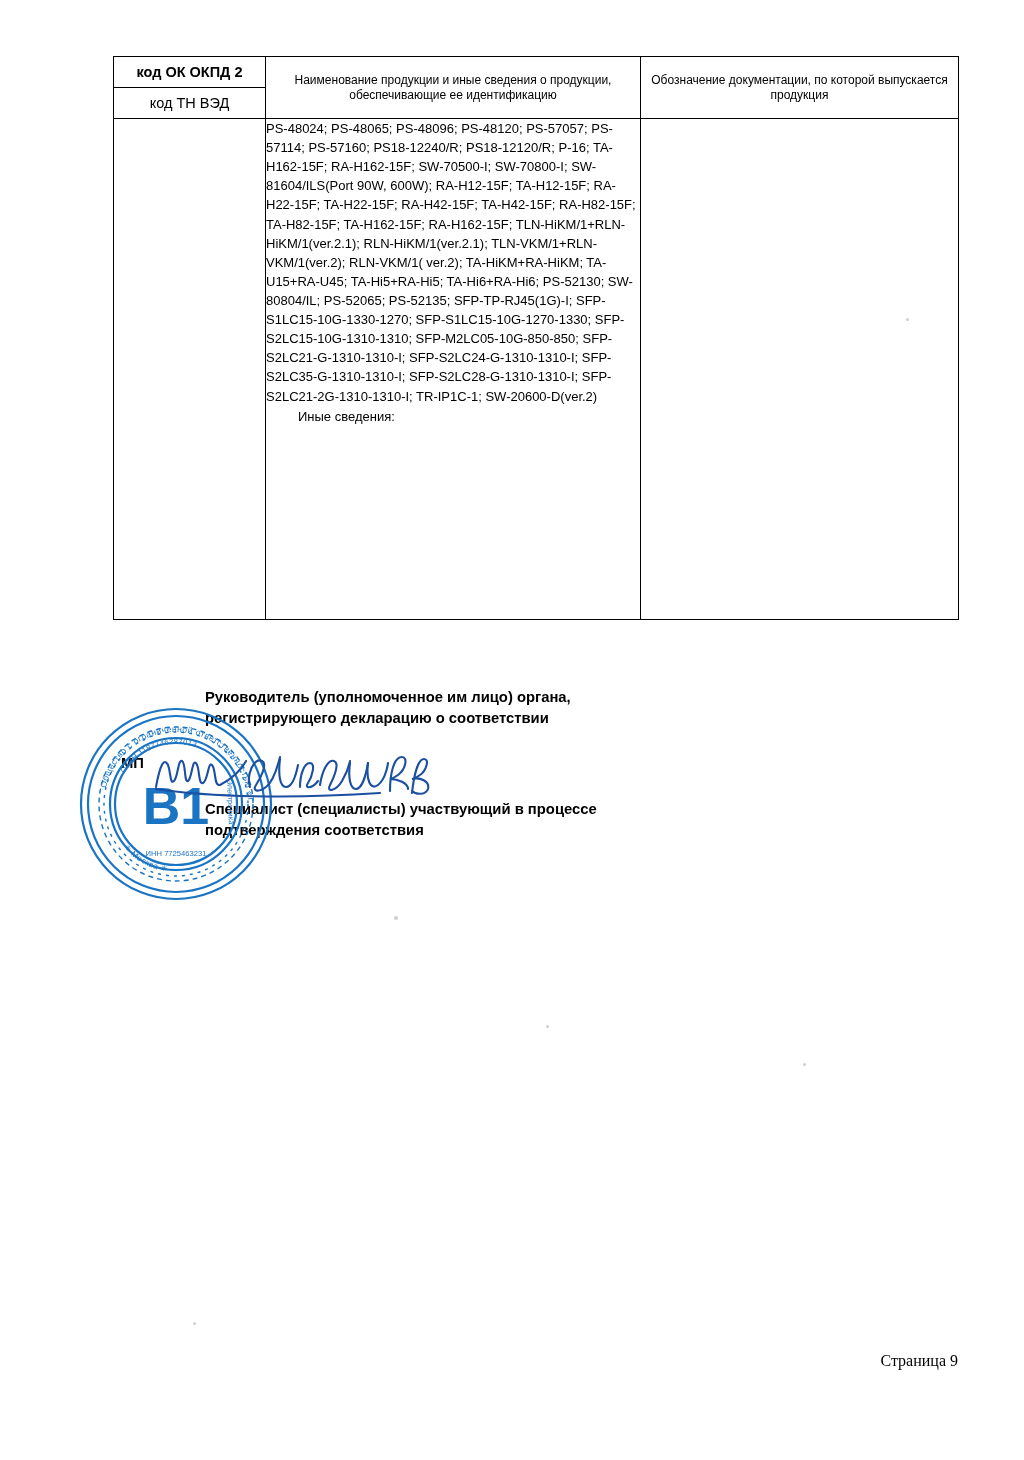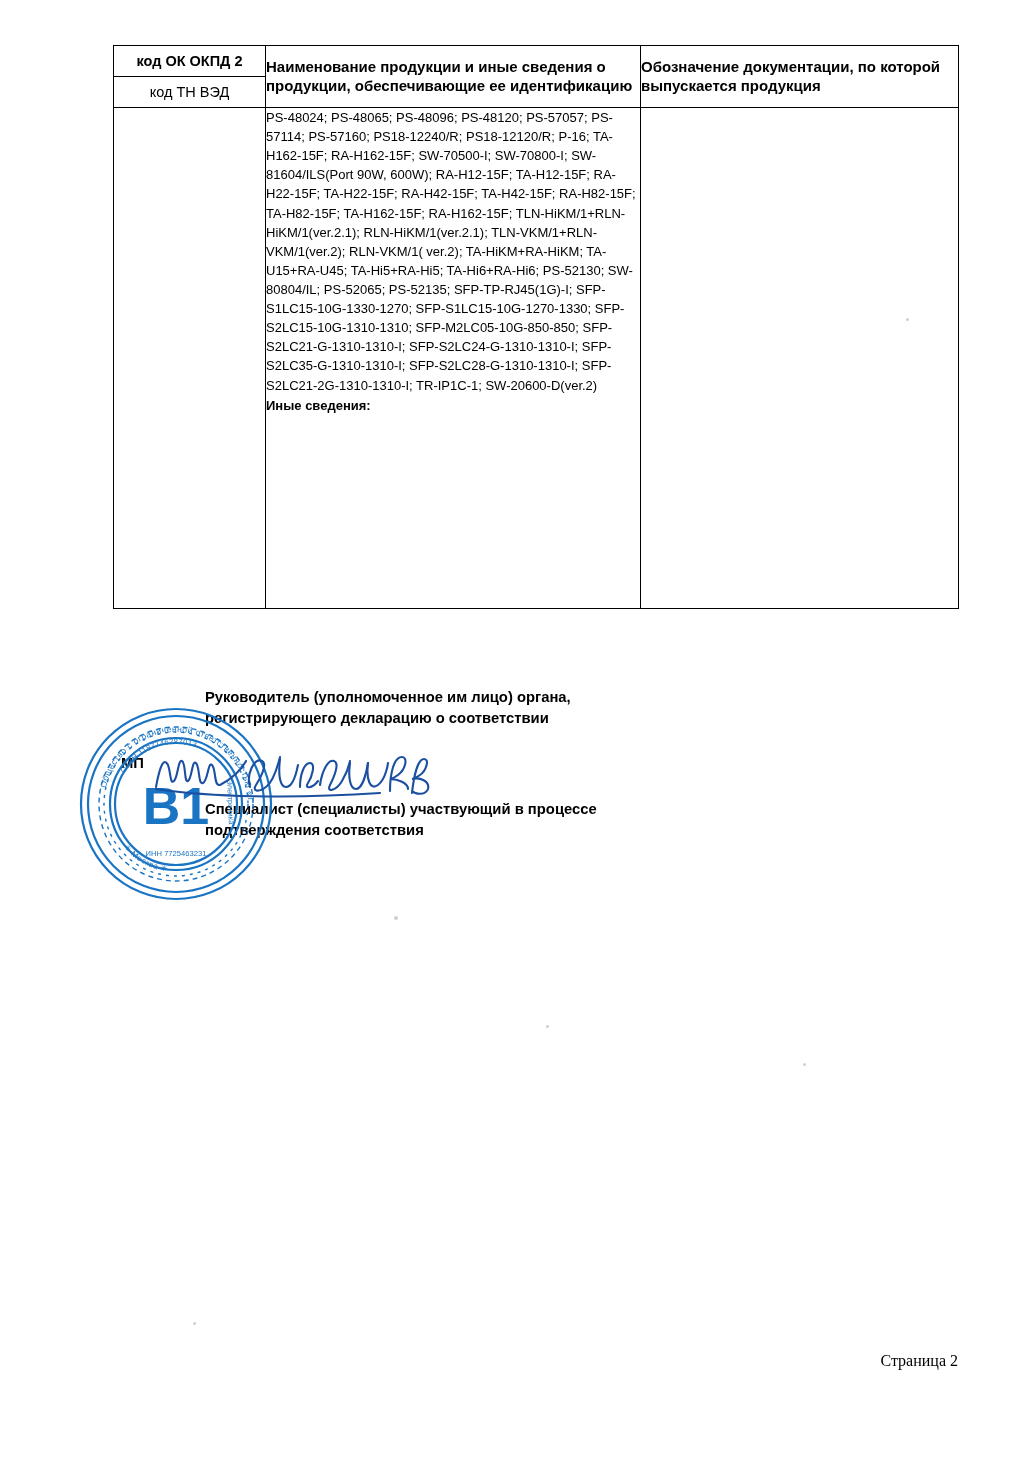--- a/index.html
+++ b/index.html
@@ -13,33 +13,34 @@
     position: relative;
     font-family: "Liberation Sans", sans-serif;
     color: #000000;
     overflow: hidden;
   }
 
   
   .doc-table {
     position: absolute;
     left: 113px;
-    top: 45px;
+    top: 56px;
     width: 845px;
     border-collapse: collapse;
     table-layout: fixed;
   }
   .doc-table td {
     border: 1px solid #000;
     vertical-align: top;
     padding: 0;
   }
   .hdr-cell {
-    font-weight: bold;
-    font-size: 15px;
+    text-align: center;
+    font-weight: normal;
+    font-size: 12px;
     line-height: 1.25;
     padding: 6px 6px;
     vertical-align: middle !important;
   }
   .hdr-left-top {
     text-align: center;
     font-weight: bold;
     font-size: 14.5px;
     padding: 7px 4px;
     border-bottom: 1px solid #000;
@@ -58,22 +59,23 @@
     height: 500px;
     font-size: 13px;
     line-height: 1.47;
     padding: 8px 9px 8px 9px;
   }
   .body-cell .prodlist {
     white-space: normal;
     word-break: break-word;
   }
   .body-cell .other-info {
-    font-weight: bold;
+    font-weight: normal;
     margin-top: 1px;
+    margin-left: 32px;
   }
   .empty-cell { height: 500px; }
 
   
   .sig-block {
     position: absolute;
     left: 205px;
     top: 687px;
     width: 420px;
     font-weight: bold;
@@ -212,19 +214,19 @@
       <path d="M170 50 C 172 36, 178 24, 184 26 C 190 28, 184 42, 180 50 C 176 58, 186 56, 192 46 C 198 36, 200 26, 200 26"></path>
       <path d="M200 28 C 198 42, 200 54, 206 54 C 212 54, 216 40, 218 28"></path>
       <path d="M218 28 C 216 44, 220 56, 228 50 C 236 44, 238 28, 238 28"></path>
       <path d="M240 56 C 240 38, 244 22, 252 22 C 258 22, 256 34, 248 40 C 244 43, 240 44, 240 44 C 248 44, 258 48, 258 54"></path>
       <path d="M262 58 C 264 40, 268 24, 274 24 C 280 24, 276 36, 270 40 C 266 43, 262 44, 262 44 C 270 42, 280 46, 278 54 C 276 60, 266 60, 262 56"></path>
       <path d="M6 54 C 60 62, 140 64, 230 58"></path>
     </g>
   </svg>
 </div>
 
-<div class="page-num">Страница 2</div>
+<div class="page-num">Страница 9</div>
 
 <div class="speck" style="left:394px;top:916px;width:4px;height:4px;"></div>
 <div class="speck" style="left:546px;top:1025px;width:3px;height:3px;"></div>
 <div class="speck" style="left:803px;top:1063px;width:3px;height:3px;"></div>
 <div class="speck" style="left:193px;top:1322px;width:3px;height:3px;"></div>
 <div class="speck" style="left:906px;top:318px;width:3px;height:3px;"></div>
 
 </body></html>

